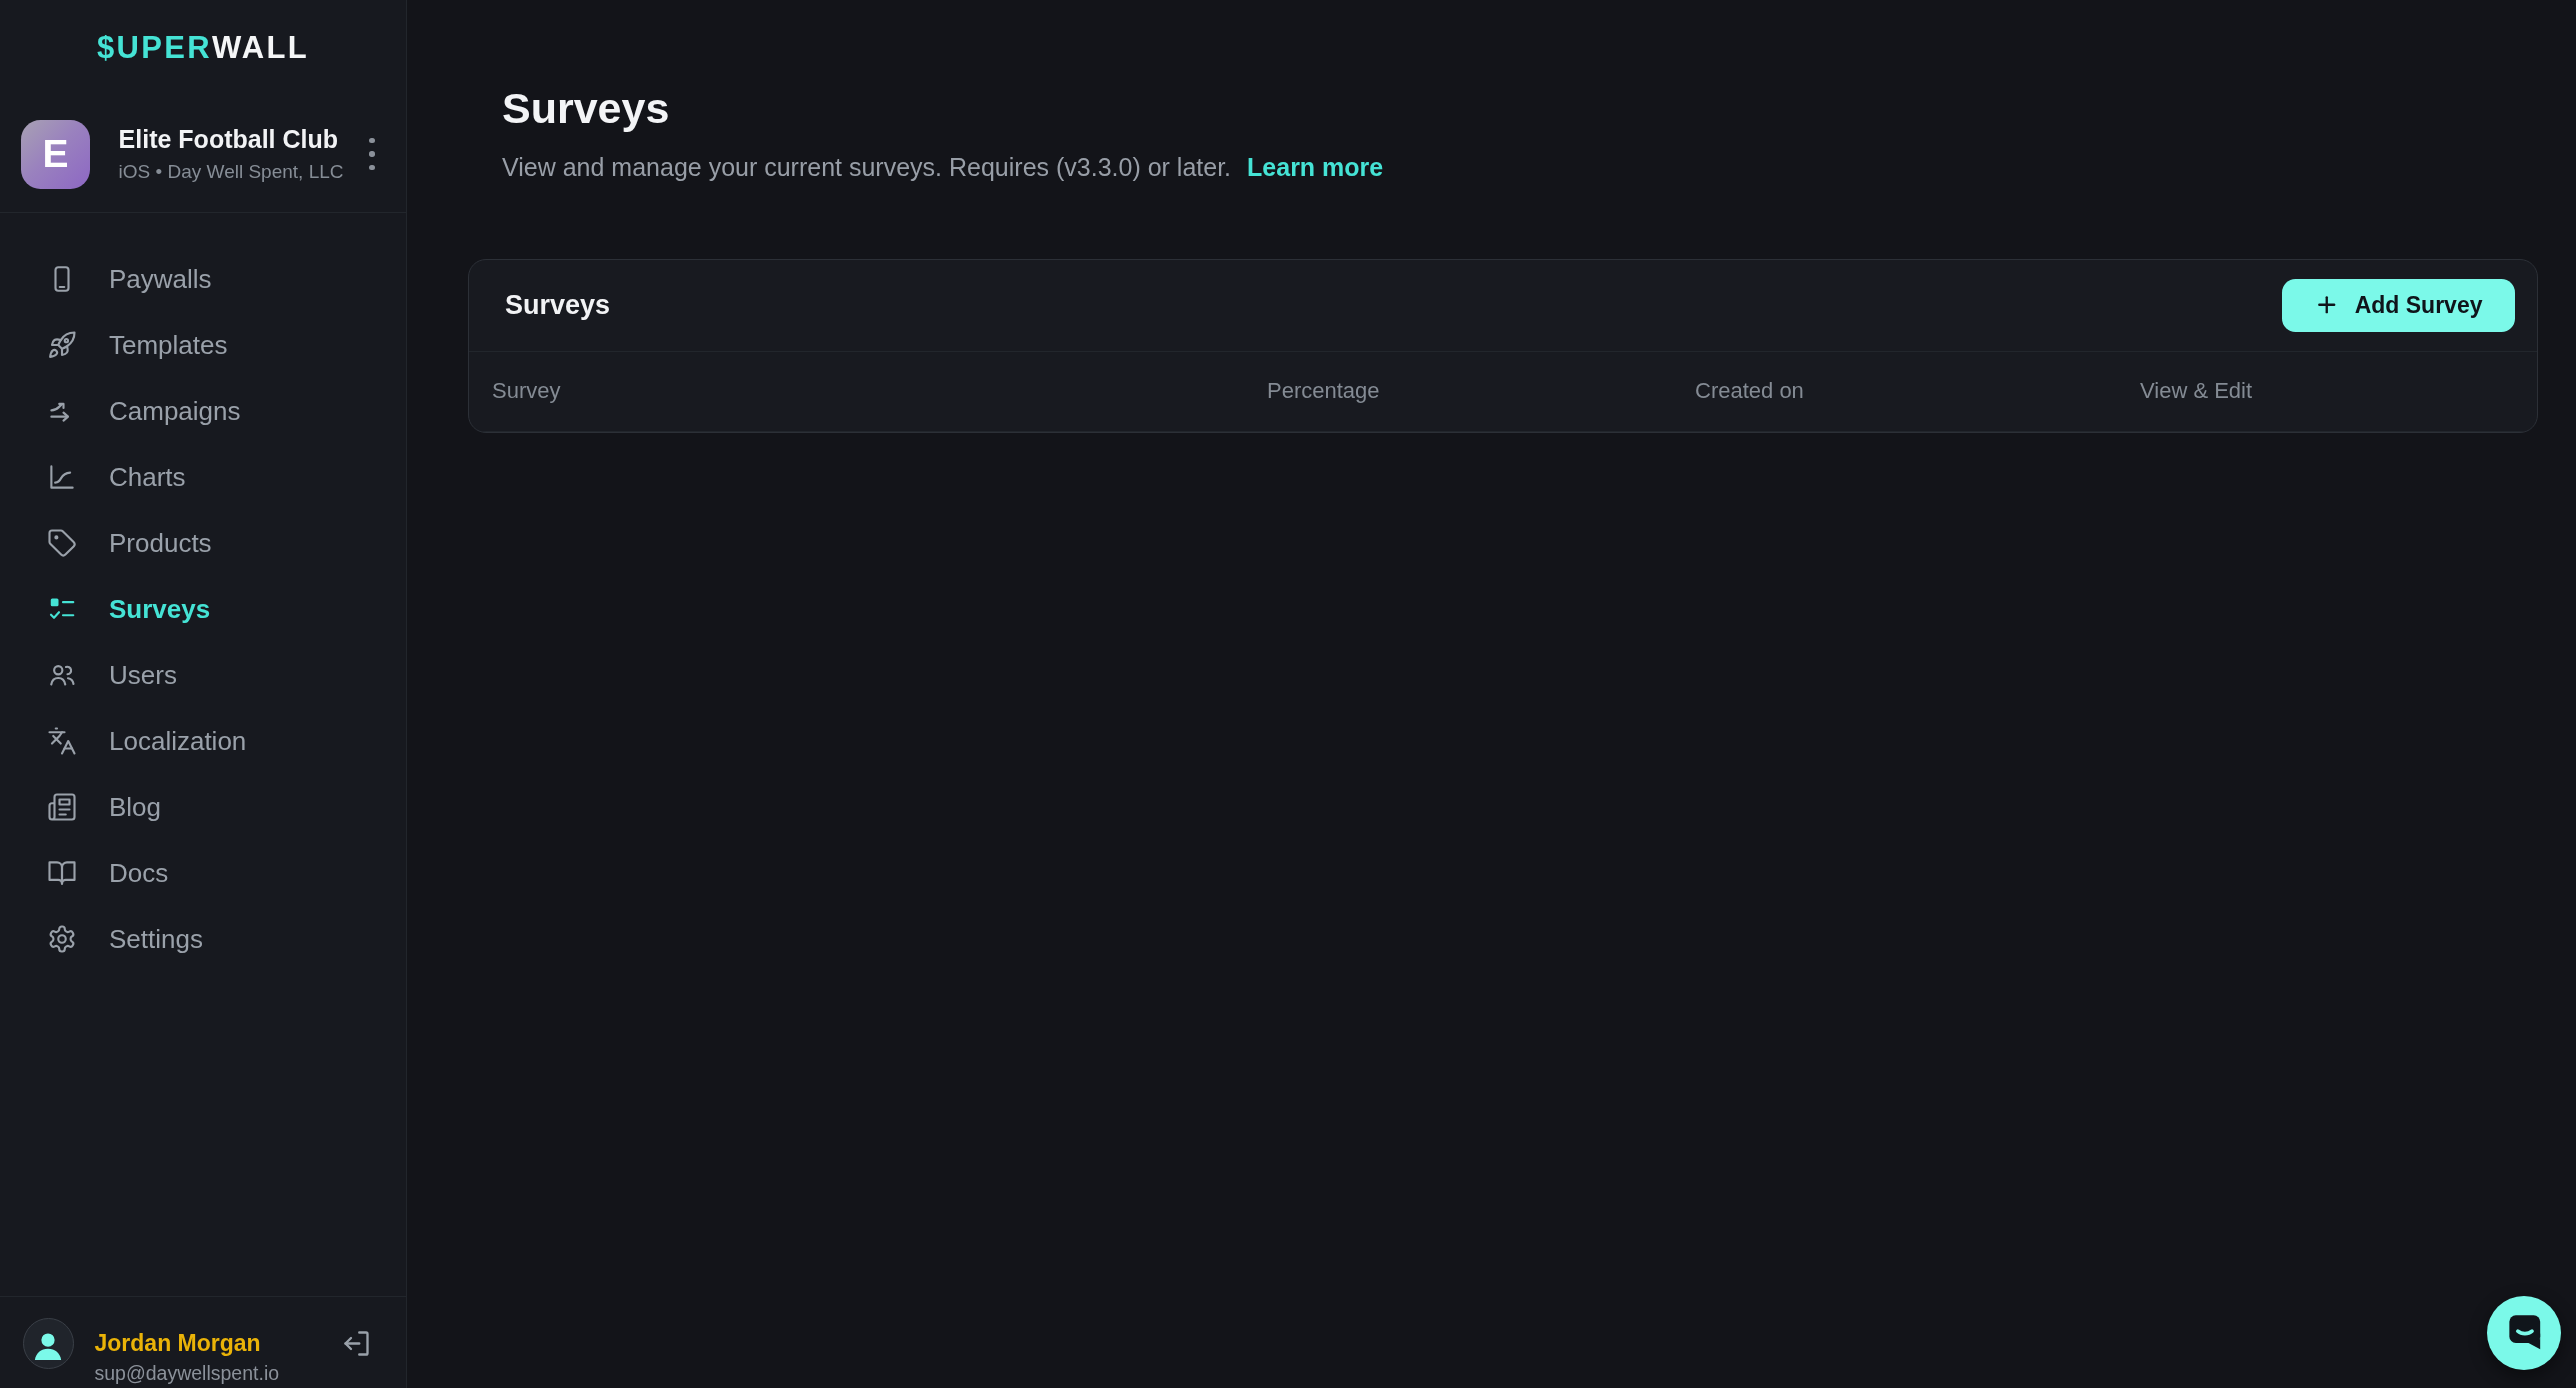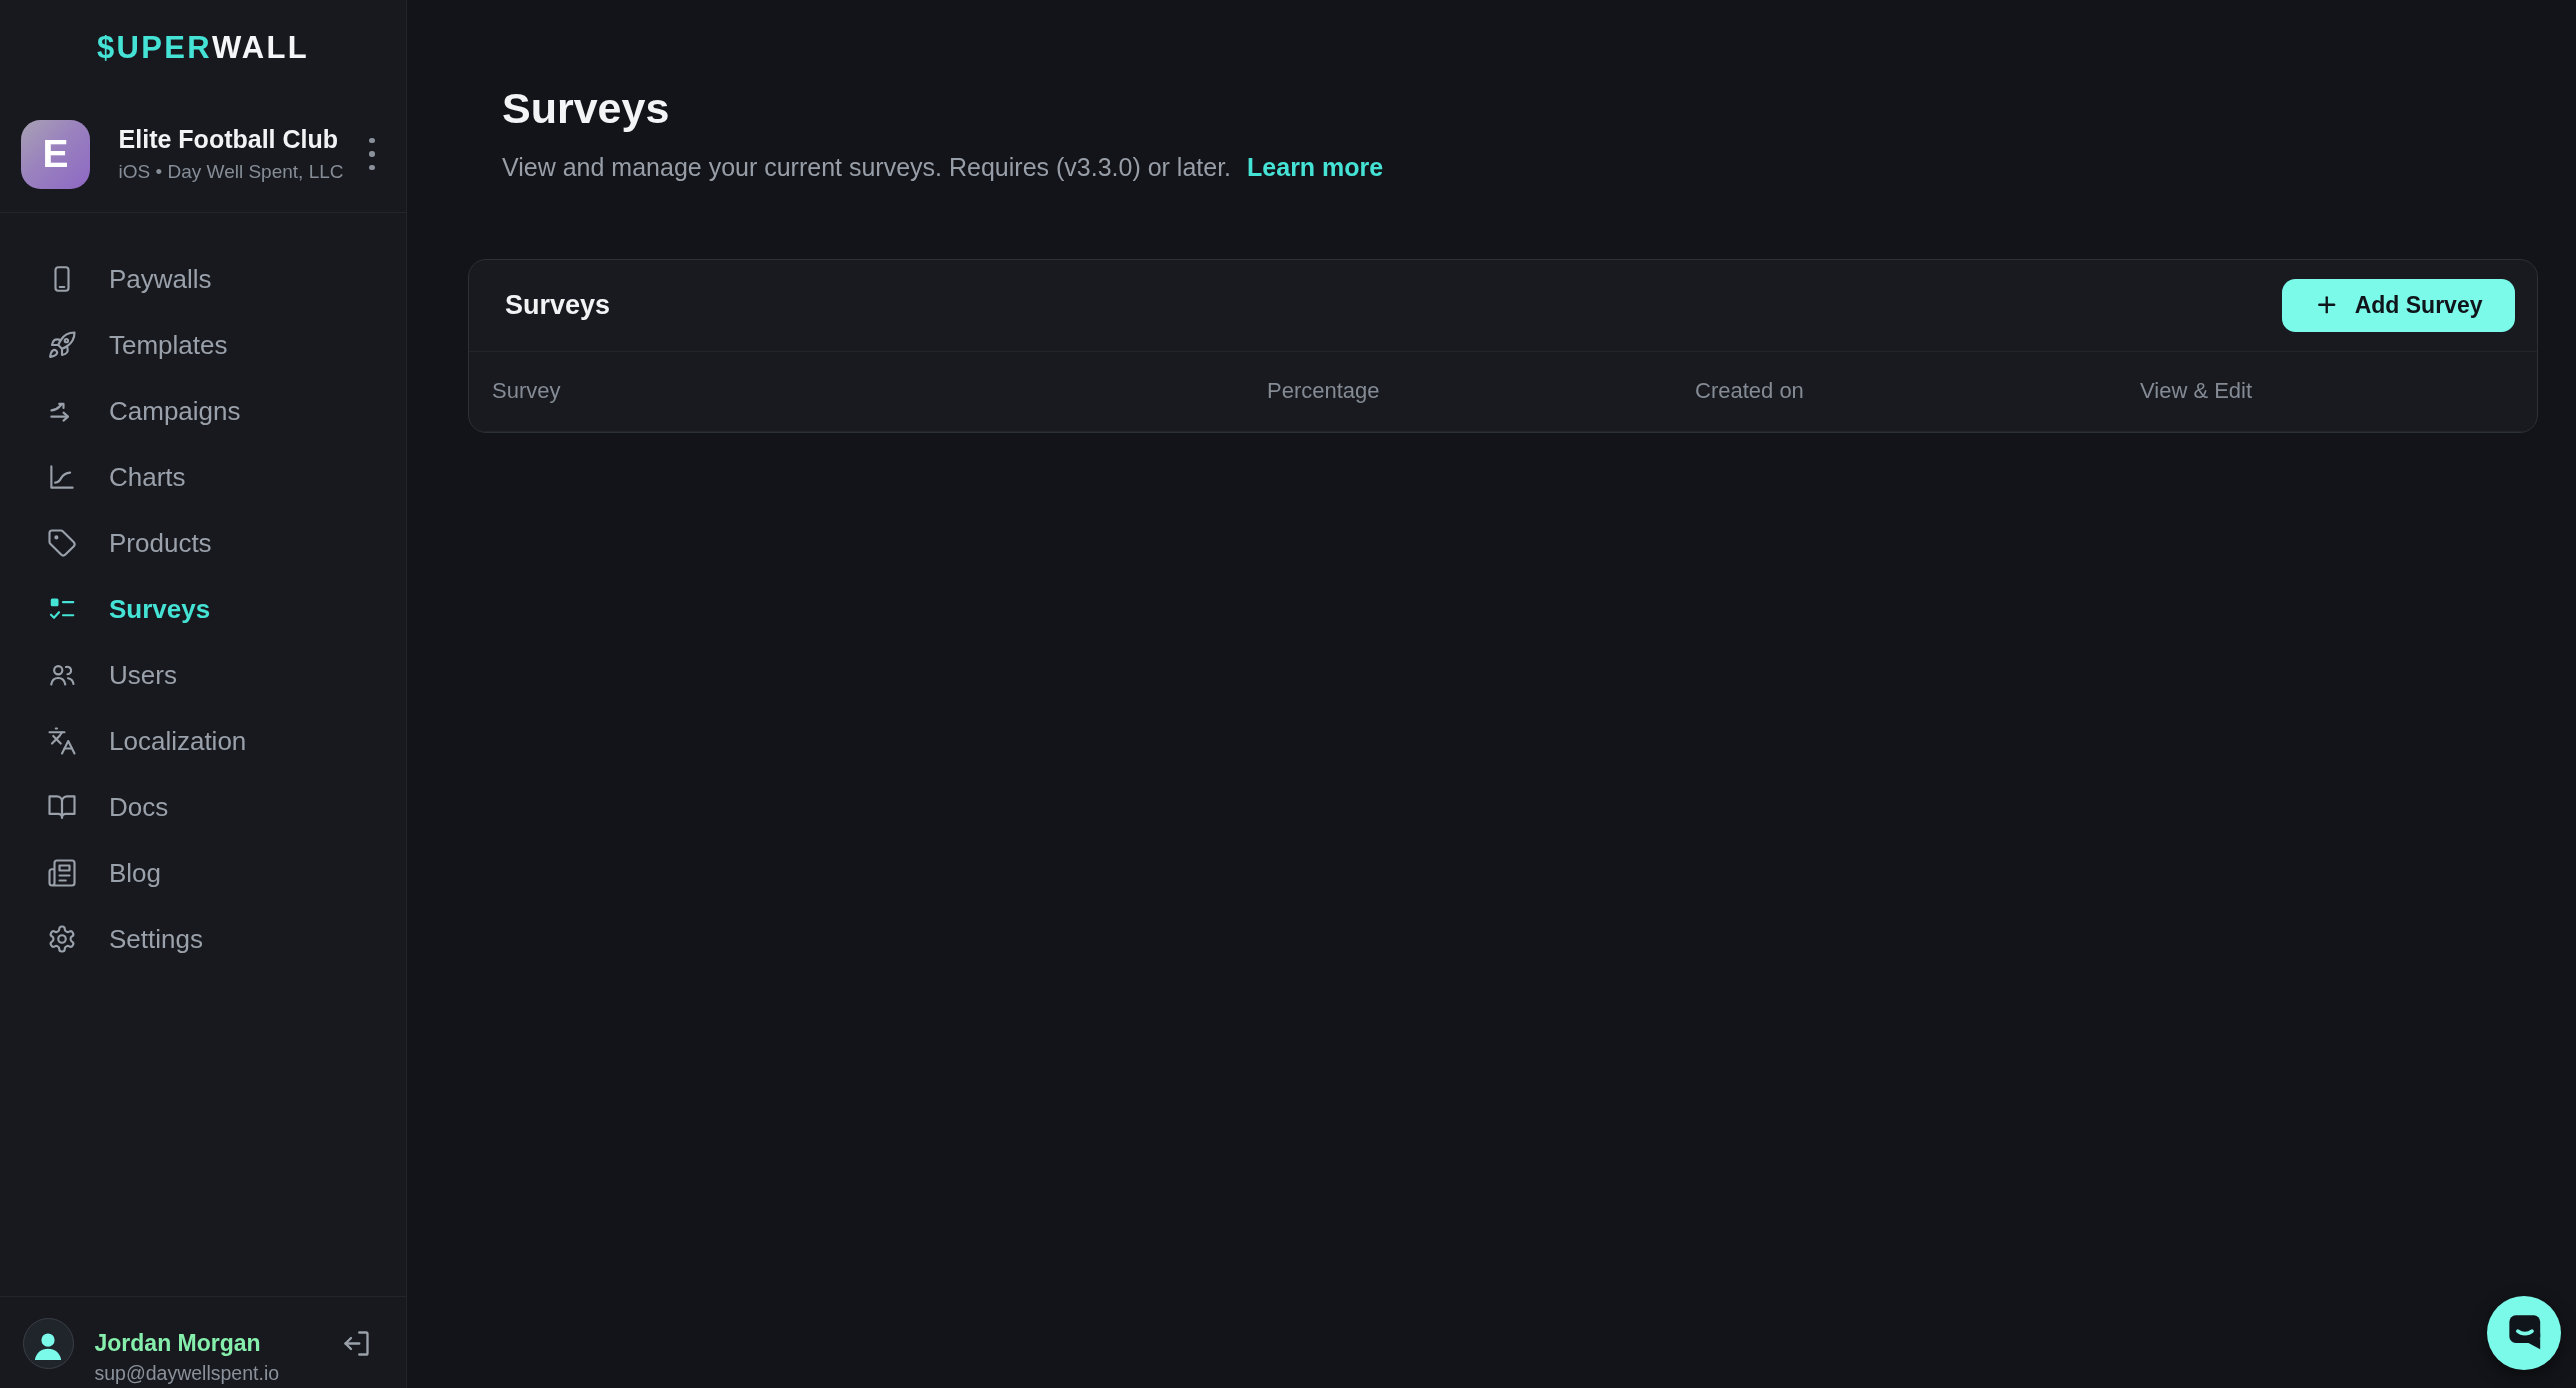--- a/index.html
+++ b/index.html
@@ -69,21 +69,21 @@
     padding:0 33px 0 22.5px;gap:21px;
   }
   .user-avatar{
     width:51px;height:51px;border-radius:50%;
     background:#20242b;border:1.5px solid #3a3f47;
     overflow:hidden;display:flex;align-items:center;justify-content:center;
     flex-shrink:0;
   }
   .user-avatar svg{width:42px;height:42px;margin-top:6px;}
   .user-text{flex:1;min-width:0;}
-  .user-name{font-size:23px;font-weight:600;color:#86efac;margin-top:29px;}
+  .user-name{font-size:23px;font-weight:600;color:#eab308;margin-top:29px;}
   .user-email{font-size:19.5px;color:#8b919a;margin-top:5.3px;}
   .logout{background:none;border:none;cursor:pointer;color:#9aa1aa;display:flex;}
   .logout svg{width:33px;height:33px;}
   
   .main{flex:1;position:relative;}
   .page-title{
     margin:84px 0 0 95px;
     font-size:43px;font-weight:600;color:#f3f4f6;
   }
   .page-sub{
@@ -243,34 +243,34 @@
           <path d="m5 8 6 6"></path>
           <path d="m4 14 6-6 2-3"></path>
           <path d="m22 22-5-10-5 10"></path>
           <path d="M14 18h6"></path>
         </svg>
       <span>Localization</span>
     </div>
 
     <div class="nav-item">
       <svg viewBox="0 0 24 24" fill="none" stroke="currentColor" stroke-width="1.7" stroke-linecap="round" stroke-linejoin="round">
-          <path d="M2 3.5h6a4 4 0 0 1 4 4v13a3 3 0 0 0-3-3H2z"></path>
-          <path d="M22 3.5h-6a4 4 0 0 0-4 4v13a3 3 0 0 1 3-3h7z"></path>
-        </svg>
-      <span>Docs</span>
-    </div>
-
-    <div class="nav-item">
-      <svg viewBox="0 0 24 24" fill="none" stroke="currentColor" stroke-width="1.7" stroke-linecap="round" stroke-linejoin="round">
           <path d="M4 22h16a2 2 0 0 0 2-2V4a2 2 0 0 0-2-2H8a2 2 0 0 0-2 2v16a2 2 0 0 1-2 2Zm0 0a2 2 0 0 1-2-2v-9c0-1.1.9-2 2-2h2"></path>
           <path d="M18 14h-8"></path>
           <path d="M15 18h-5"></path>
           <path d="M10 6h8v4h-8V6Z"></path>
         </svg>
       <span>Blog</span>
+    </div>
+
+    <div class="nav-item">
+      <svg viewBox="0 0 24 24" fill="none" stroke="currentColor" stroke-width="1.7" stroke-linecap="round" stroke-linejoin="round">
+          <path d="M2 3.5h6a4 4 0 0 1 4 4v13a3 3 0 0 0-3-3H2z"></path>
+          <path d="M22 3.5h-6a4 4 0 0 0-4 4v13a3 3 0 0 1 3-3h7z"></path>
+        </svg>
+      <span>Docs</span>
     </div>
 
     <div class="nav-item">
       <svg viewBox="0 0 24 24" fill="none" stroke="currentColor" stroke-width="1.7" stroke-linecap="round" stroke-linejoin="round">
           <path d="M12.22 2h-.44a2 2 0 0 0-2 2v.18a2 2 0 0 1-1 1.73l-.43.25a2 2 0 0 1-2 0l-.15-.08a2 2 0 0 0-2.73.73l-.22.38a2 2 0 0 0 .73 2.73l.15.1a2 2 0 0 1 1 1.72v.51a2 2 0 0 1-1 1.74l-.15.09a2 2 0 0 0-.73 2.73l.22.38a2 2 0 0 0 2.73.73l.15-.08a2 2 0 0 1 2 0l.43.25a2 2 0 0 1 1 1.73V20a2 2 0 0 0 2 2h.44a2 2 0 0 0 2-2v-.18a2 2 0 0 1 1-1.73l.43-.25a2 2 0 0 1 2 0l.15.08a2 2 0 0 0 2.73-.73l.22-.39a2 2 0 0 0-.73-2.73l-.15-.08a2 2 0 0 1-1-1.74v-.5a2 2 0 0 1 1-1.74l.15-.09a2 2 0 0 0 .73-2.73l-.22-.38a2 2 0 0 0-2.73-.73l-.15.08a2 2 0 0 1-2 0l-.43-.25a2 2 0 0 1-1-1.73V4a2 2 0 0 0-2-2z"></path>
           <circle cx="12" cy="12" r="3"></circle>
         </svg>
       <span>Settings</span>
     </div>
 

